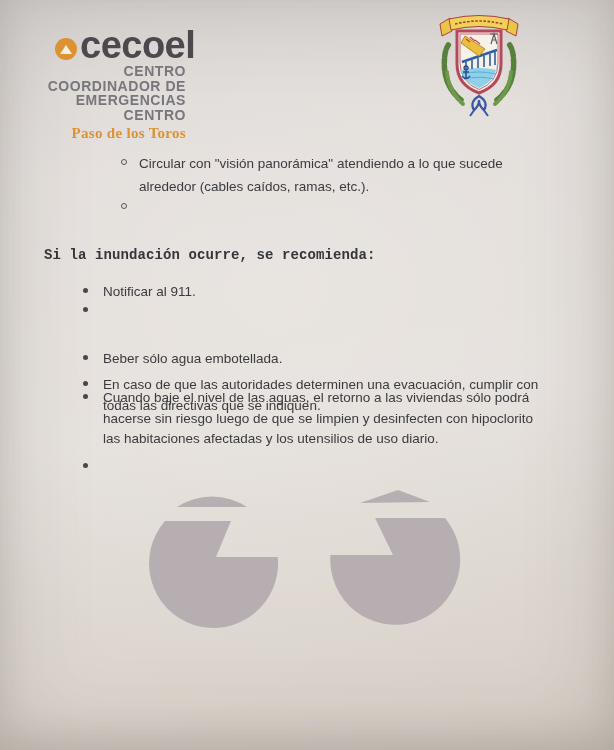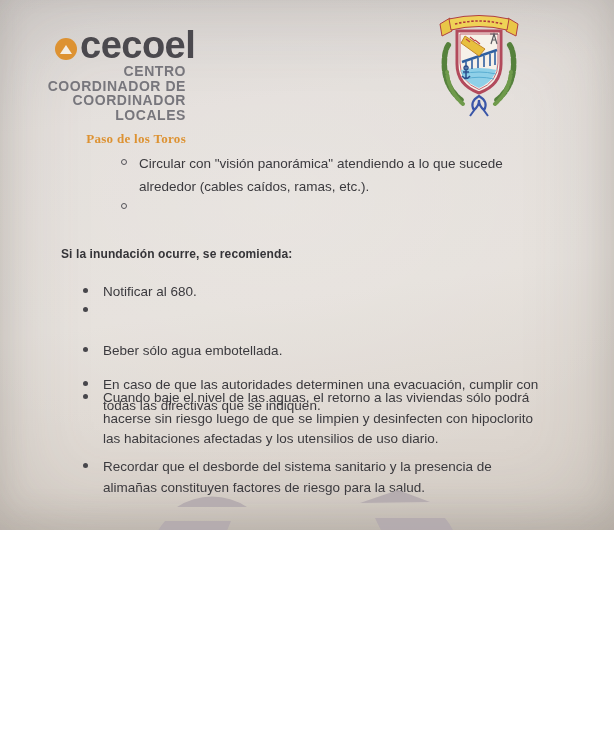--- a/index.html
+++ b/index.html
@@ -11,21 +11,21 @@
     --watermark:#b4abaf;
   }
   *{margin:0;padding:0;box-sizing:border-box;}
   html,body{width:614px;height:750px;}
   body{
     font-family:"Liberation Sans","DejaVu Sans",sans-serif;
     overflow:hidden;
   }
   .page{
     position:relative;
-    width:614px;height:530px;
+    width:614px;height:750px;
     background:
       radial-gradient(120% 90% at 45% 38%, rgba(255,255,255,.16), rgba(255,255,255,0) 60%),
       linear-gradient(172deg,#d9d5d3 0%, #e3deda 22%, #e5e0db 55%, #dcd5ce 84%, #d5cec6 100%);
     background-color:var(--paper);
     box-shadow:inset 0 0 90px rgba(92,82,74,.22), inset 0 -14px 30px rgba(80,70,62,.12);
     overflow:hidden;
   }
 
   
   .logo-mark{
@@ -41,22 +41,22 @@
     position:absolute;left:80px;top:24px;
     font-size:38px;font-weight:bold;letter-spacing:-.5px;color:var(--brand-text);
   }
   .org-lines{
     position:absolute;left:30px;top:64px;width:156px;text-align:right;
     color:var(--muted-text);font-weight:bold;
   }
   .org-line{font-size:14px;letter-spacing:.55px;line-height:14.5px;}
   .brand-city{
     font-family:"Liberation Serif","DejaVu Serif",serif;
-    font-size:13px;font-weight:bold;letter-spacing:.3px;
-    color:var(--accent-orange);margin-top:9px;
+    font-size:15px;font-weight:bold;letter-spacing:.3px;
+    color:var(--accent-orange);margin-top:3px;
   }
 
   .crest{position:absolute;left:435px;top:12px;}
 
   
   .doc-text{color:var(--body-text);font-size:13.5px;white-space:pre-line;}
 
   ul{list-style:none;}
   .circle-list li,.dot-list li{position:absolute;width:460px;line-height:21.5px;}
   .dot-list li{line-height:19.5px;}
@@ -69,45 +69,45 @@
   .ring-bullet{
     left:-18px;top:7px;width:6px;height:6px;border-radius:50%;
     border:1.6px solid #55545a;
   }
   .dot-bullet{
     left:-20px;top:7px;width:5px;height:5px;border-radius:50%;
     background:#47464b;
   }
 
   .section-heading{
-    position:absolute;left:61px;top:247px;
-    font-size:12px;font-weight:bold;color:#353438;letter-spacing:.1px;
+    position:absolute;left:44px;top:247px;
+    font-size:14px;font-weight:bold;color:#353438;letter-spacing:.1px;font-family:Liberation Mono, monospace;
   }
 
   .dot-list li{left:103px;}
   .dot-list li:nth-child(1){top:281px;}
   .dot-list li:nth-child(2){top:300px;}
-  .dot-list li:nth-child(3){top:340px;}
+  .dot-list li:nth-child(3){top:348px;}
   .dot-list li:nth-child(4){top:374px;}
   .dot-list li:nth-child(5){top:387px;}
   .dot-list li:nth-child(6){top:456px;}
 
   
   .watermark{position:absolute;left:140px;top:488px;opacity:.92;}
 </style>
 </head>
 <body>
 
 <div class="page">
 
   <span class="logo-mark"></span>
   <div class="brand-name">cecoel</div>
   <div class="org-lines">
     <div class="org-line">CENTRO COORDINADOR DE</div>
-    <div class="org-line">COORDINADOR LOCALES</div>
+    <div class="org-line">EMERGENCIAS CENTRO</div>
     <div class="brand-city">Paso de los Toros</div>
   </div>
 
   <svg class="crest" width="88" height="106" viewBox="0 0 88 106">
 
     <path d="M26,88 Q6,72 10,42 Q11,36 14,32" fill="none" stroke="#55813c" stroke-width="5.5" stroke-dasharray="4.5 2.5" stroke-linecap="round"></path>
     <path d="M62,88 Q82,72 78,42 Q77,36 74,32" fill="none" stroke="#55813c" stroke-width="5.5" stroke-dasharray="4.5 2.5" stroke-linecap="round"></path>
     <path d="M28,92 Q14,80 12,60" fill="none" stroke="#6f9a4b" stroke-width="4" stroke-dasharray="3.5 2.5" stroke-linecap="round"></path>
     <path d="M60,92 Q74,80 76,60" fill="none" stroke="#6f9a4b" stroke-width="4" stroke-dasharray="3.5 2.5" stroke-linecap="round"></path>
 
@@ -145,21 +145,21 @@
     <li>
       <span class="bullet ring-bullet"></span>
     </li>
   </ul>
 
   <div class="section-heading">Si la inundación ocurre, se recomienda:</div>
 
   <ul class="dot-list">
     <li>
       <span class="bullet dot-bullet"></span>
-      <span class="doc-text">Notificar al 680.</span>
+      <span class="doc-text">Notificar al 911.</span>
     </li>
     <li>
       <span class="bullet dot-bullet"></span>
     </li>
     <li>
       <span class="bullet dot-bullet"></span>
       <span class="doc-text">Beber sólo agua embotellada.</span>
     </li>
     <li>
       <span class="bullet dot-bullet"></span>
@@ -167,22 +167,20 @@
 todas las directivas que se indiquen.</span>
     </li>
     <li>
       <span class="bullet dot-bullet"></span>
       <span class="doc-text">Cuando baje el nivel de las aguas, el retorno a las viviendas sólo podrá
 hacerse sin riesgo luego de que se limpien y desinfecten con hipoclorito
 las habitaciones afectadas y los utensilios de uso diario.</span>
     </li>
     <li>
       <span class="bullet dot-bullet"></span>
-      <span class="doc-text">Recordar que el desborde del sistema sanitario y la presencia de
-alimañas constituyen factores de riesgo para la salud.</span>
     </li>
   </ul>
 
   <svg class="watermark" width="330" height="155" viewBox="0 0 330 155">
 
     <path d="M37,19 A64,64 0 0 1 107,19 Z" fill="var(--watermark)"></path>
 
     <path d="M25,33 L91,33 L76,69 L137.7,69 A64.5,64.5 0 1 1 25,33 Z" fill="var(--watermark)"></path>
 
     <path d="M220,15 L258,2 L290,14 Z" fill="var(--watermark)"></path>

